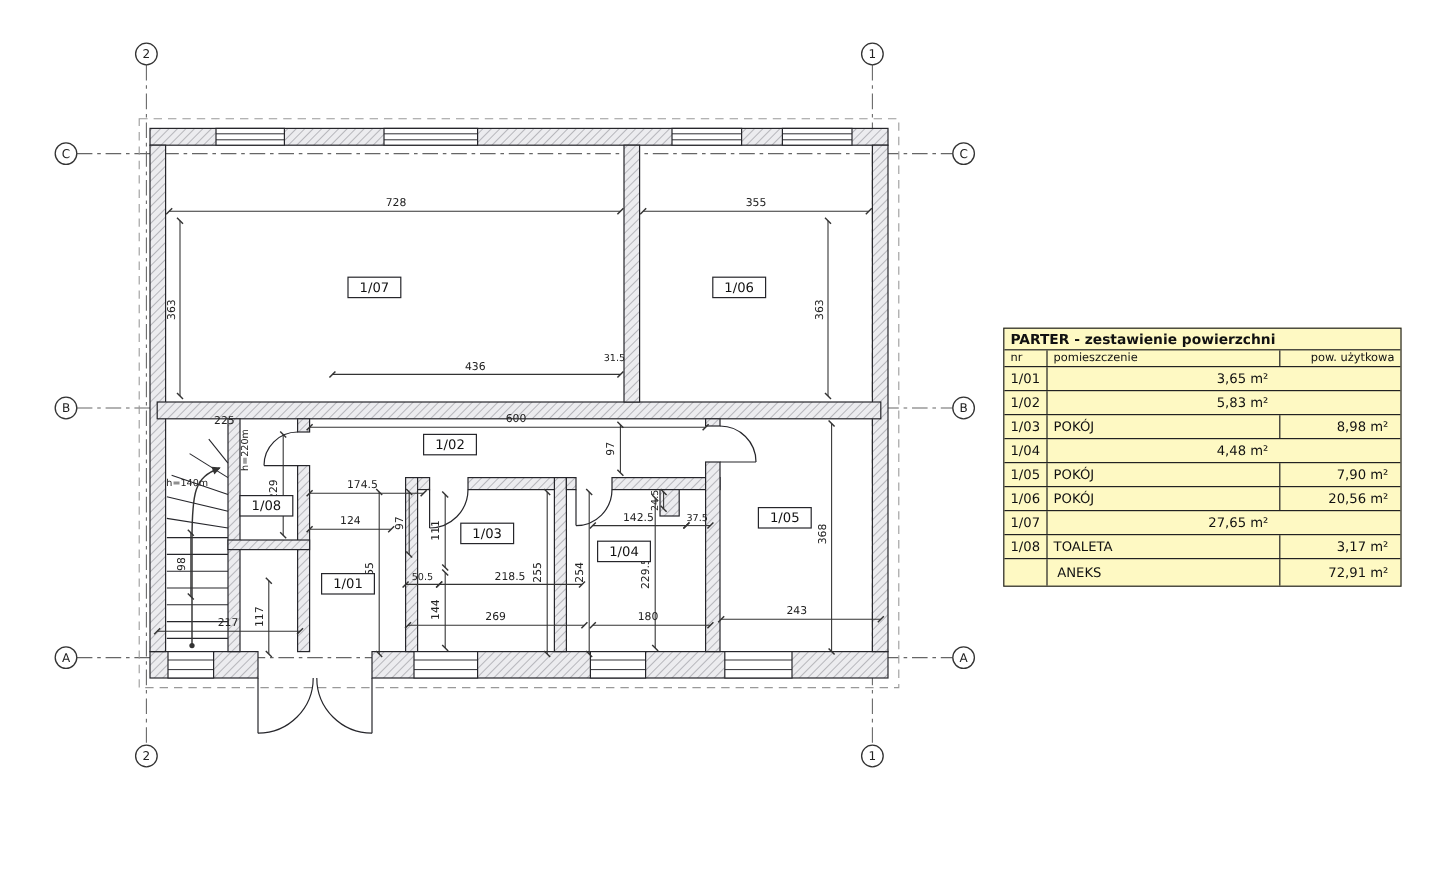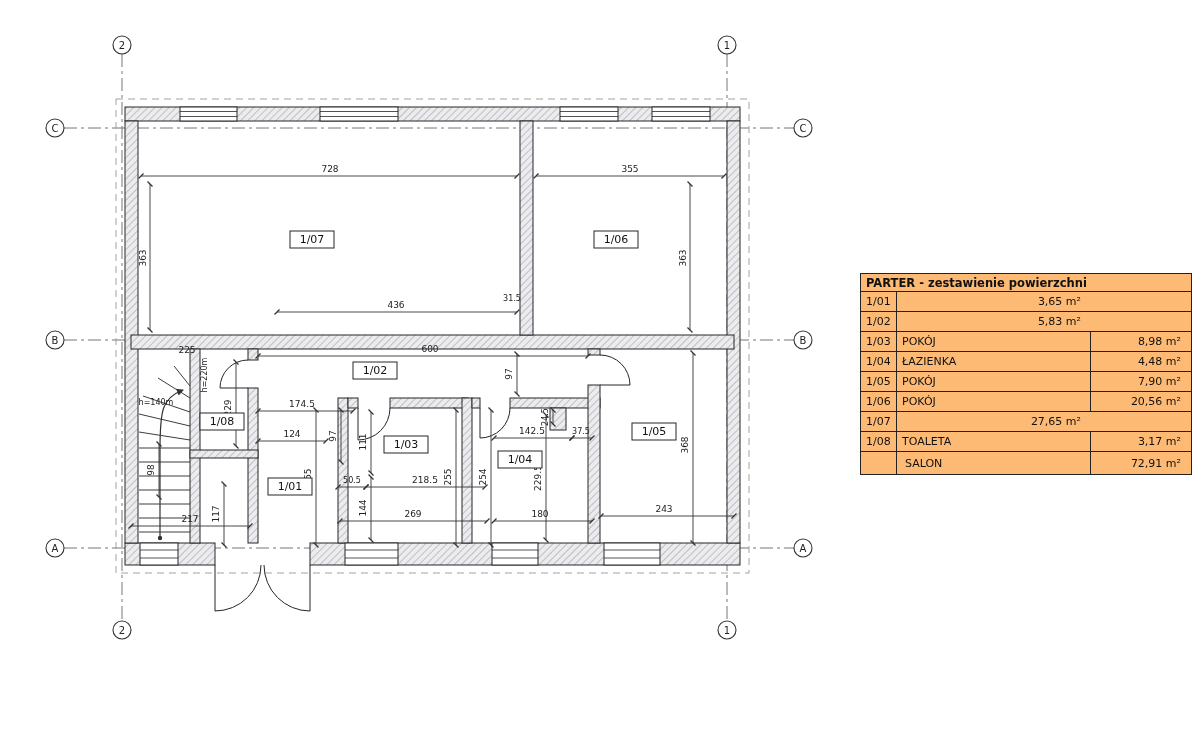--- a/index.html
+++ b/index.html
@@ -18,21 +18,21 @@
   .dimtext{font-size:9px;fill:#222;text-anchor:middle;font-family:"DejaVu Sans",sans-serif;}
   .dimtext.small{font-size:8px;}
   .roomlabels rect{fill:#fff;stroke:#26262b;stroke-width:1;}
   .roomtext{font-size:11px;fill:#111;text-anchor:middle;font-family:"DejaVu Sans",sans-serif;}
   .stairs line{stroke:#26262b;stroke-width:0.9;}
   .stair-arrow{fill:none;stroke:#333;stroke-width:1.2;}
   .doors line,.doors path{fill:none;stroke:#26262b;stroke-width:1;}
   .roofline{fill:none;stroke:#999;stroke-width:0.9;stroke-dasharray:7 5;}
 
   
-  .area-table{position:absolute;left:860px;top:273px;width:330px;background:#fdba74;
+  .area-table{position:absolute;left:836px;top:273px;width:330px;background:#fef9c3;
               border:1.6px solid #222;color:#111;}
   .tt{font-weight:bold;font-size:11.5px;padding:2px 5px 1px 5px;border-bottom:1px solid #222;}
   .trow{display:grid;grid-template-columns:36px 1fr 100px;border-bottom:1px solid #222;}
   .trow:last-child{border-bottom:none;}
   .cn,.cr,.ca{padding:2.5px 5px;border-right:1px solid #222;font-size:11px;
               display:flex;align-items:center;min-height:14px;}
   .ca{border-right:none;justify-content:flex-end;padding-right:10px;}
   .th .cn,.th .cr,.th .ca{font-size:9.5px;padding:1px 5px;min-height:11px;}
   .suma{min-height:22px;}
   .suma .cr{padding-left:8px;}
@@ -284,36 +284,40 @@
     <g>
       <rect x="632" y="423" width="44" height="17"></rect>
           <text class="roomtext" x="654" y="435">1/05</text>
     </g>
   </g>
 </svg>
 </div>
 
 <div class="area-table">
   <div class="tt">PARTER - zestawienie powierzchni</div>
+  <div class="trow th">
+    <div class="cn">nr</div>
+    <div class="cr">pomieszczenie</div>
+    <div class="ca">pow. użytkowa</div>
+  </div>
   <div class="trow">
     <div class="cn">1/01</div>
     <div class="ca">3,65 m²</div>
   </div>
   <div class="trow">
     <div class="cn">1/02</div>
     <div class="ca">5,83 m²</div>
   </div>
   <div class="trow">
     <div class="cn">1/03</div>
     <div class="cr">POKÓJ</div>
     <div class="ca">8,98 m²</div>
   </div>
   <div class="trow">
     <div class="cn">1/04</div>
-    <div class="cr">ŁAZIENKA</div>
     <div class="ca">4,48 m²</div>
   </div>
   <div class="trow">
     <div class="cn">1/05</div>
     <div class="cr">POKÓJ</div>
     <div class="ca">7,90 m²</div>
   </div>
   <div class="trow">
     <div class="cn">1/06</div>
     <div class="cr">POKÓJ</div>
@@ -323,16 +327,16 @@
     <div class="cn">1/07</div>
     <div class="ca">27,65 m²</div>
   </div>
   <div class="trow">
     <div class="cn">1/08</div>
     <div class="cr">TOALETA</div>
     <div class="ca">3,17 m²</div>
   </div>
   <div class="trow suma">
     <div class="cn"></div>
-    <div class="cr">SALON</div>
+    <div class="cr">ANEKS</div>
     <div class="ca">72,91 m²</div>
   </div>
 </div>
 
 </body></html>

